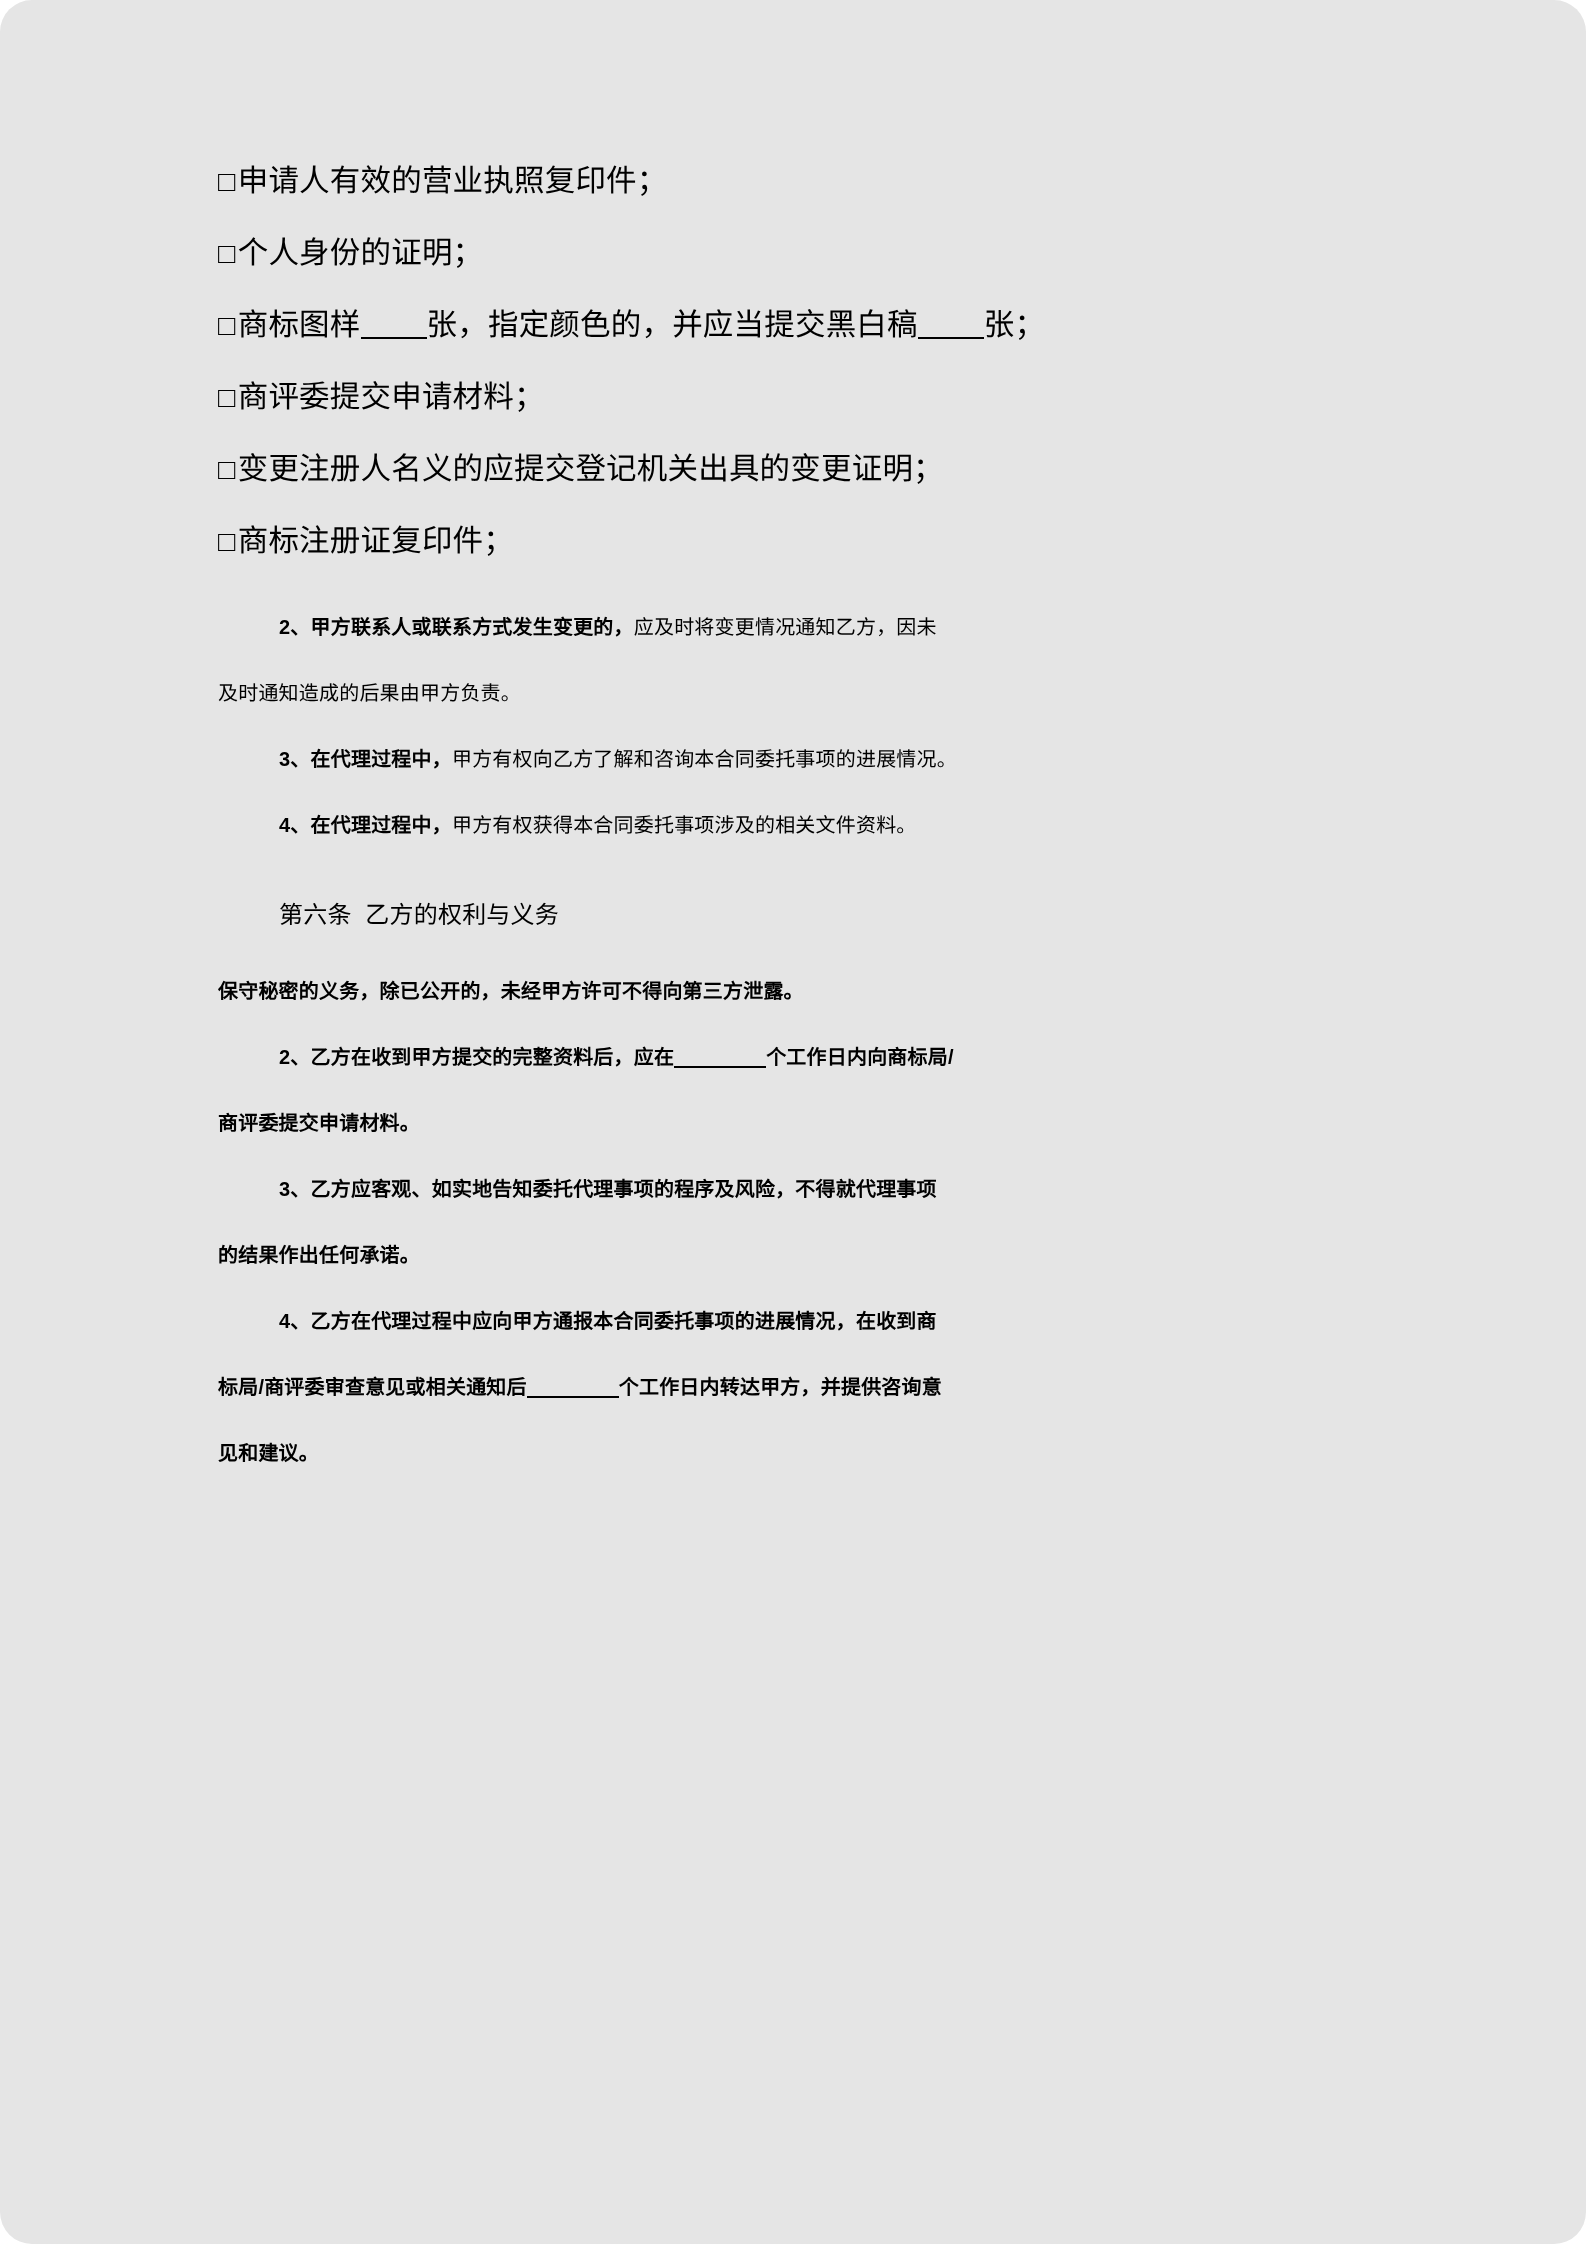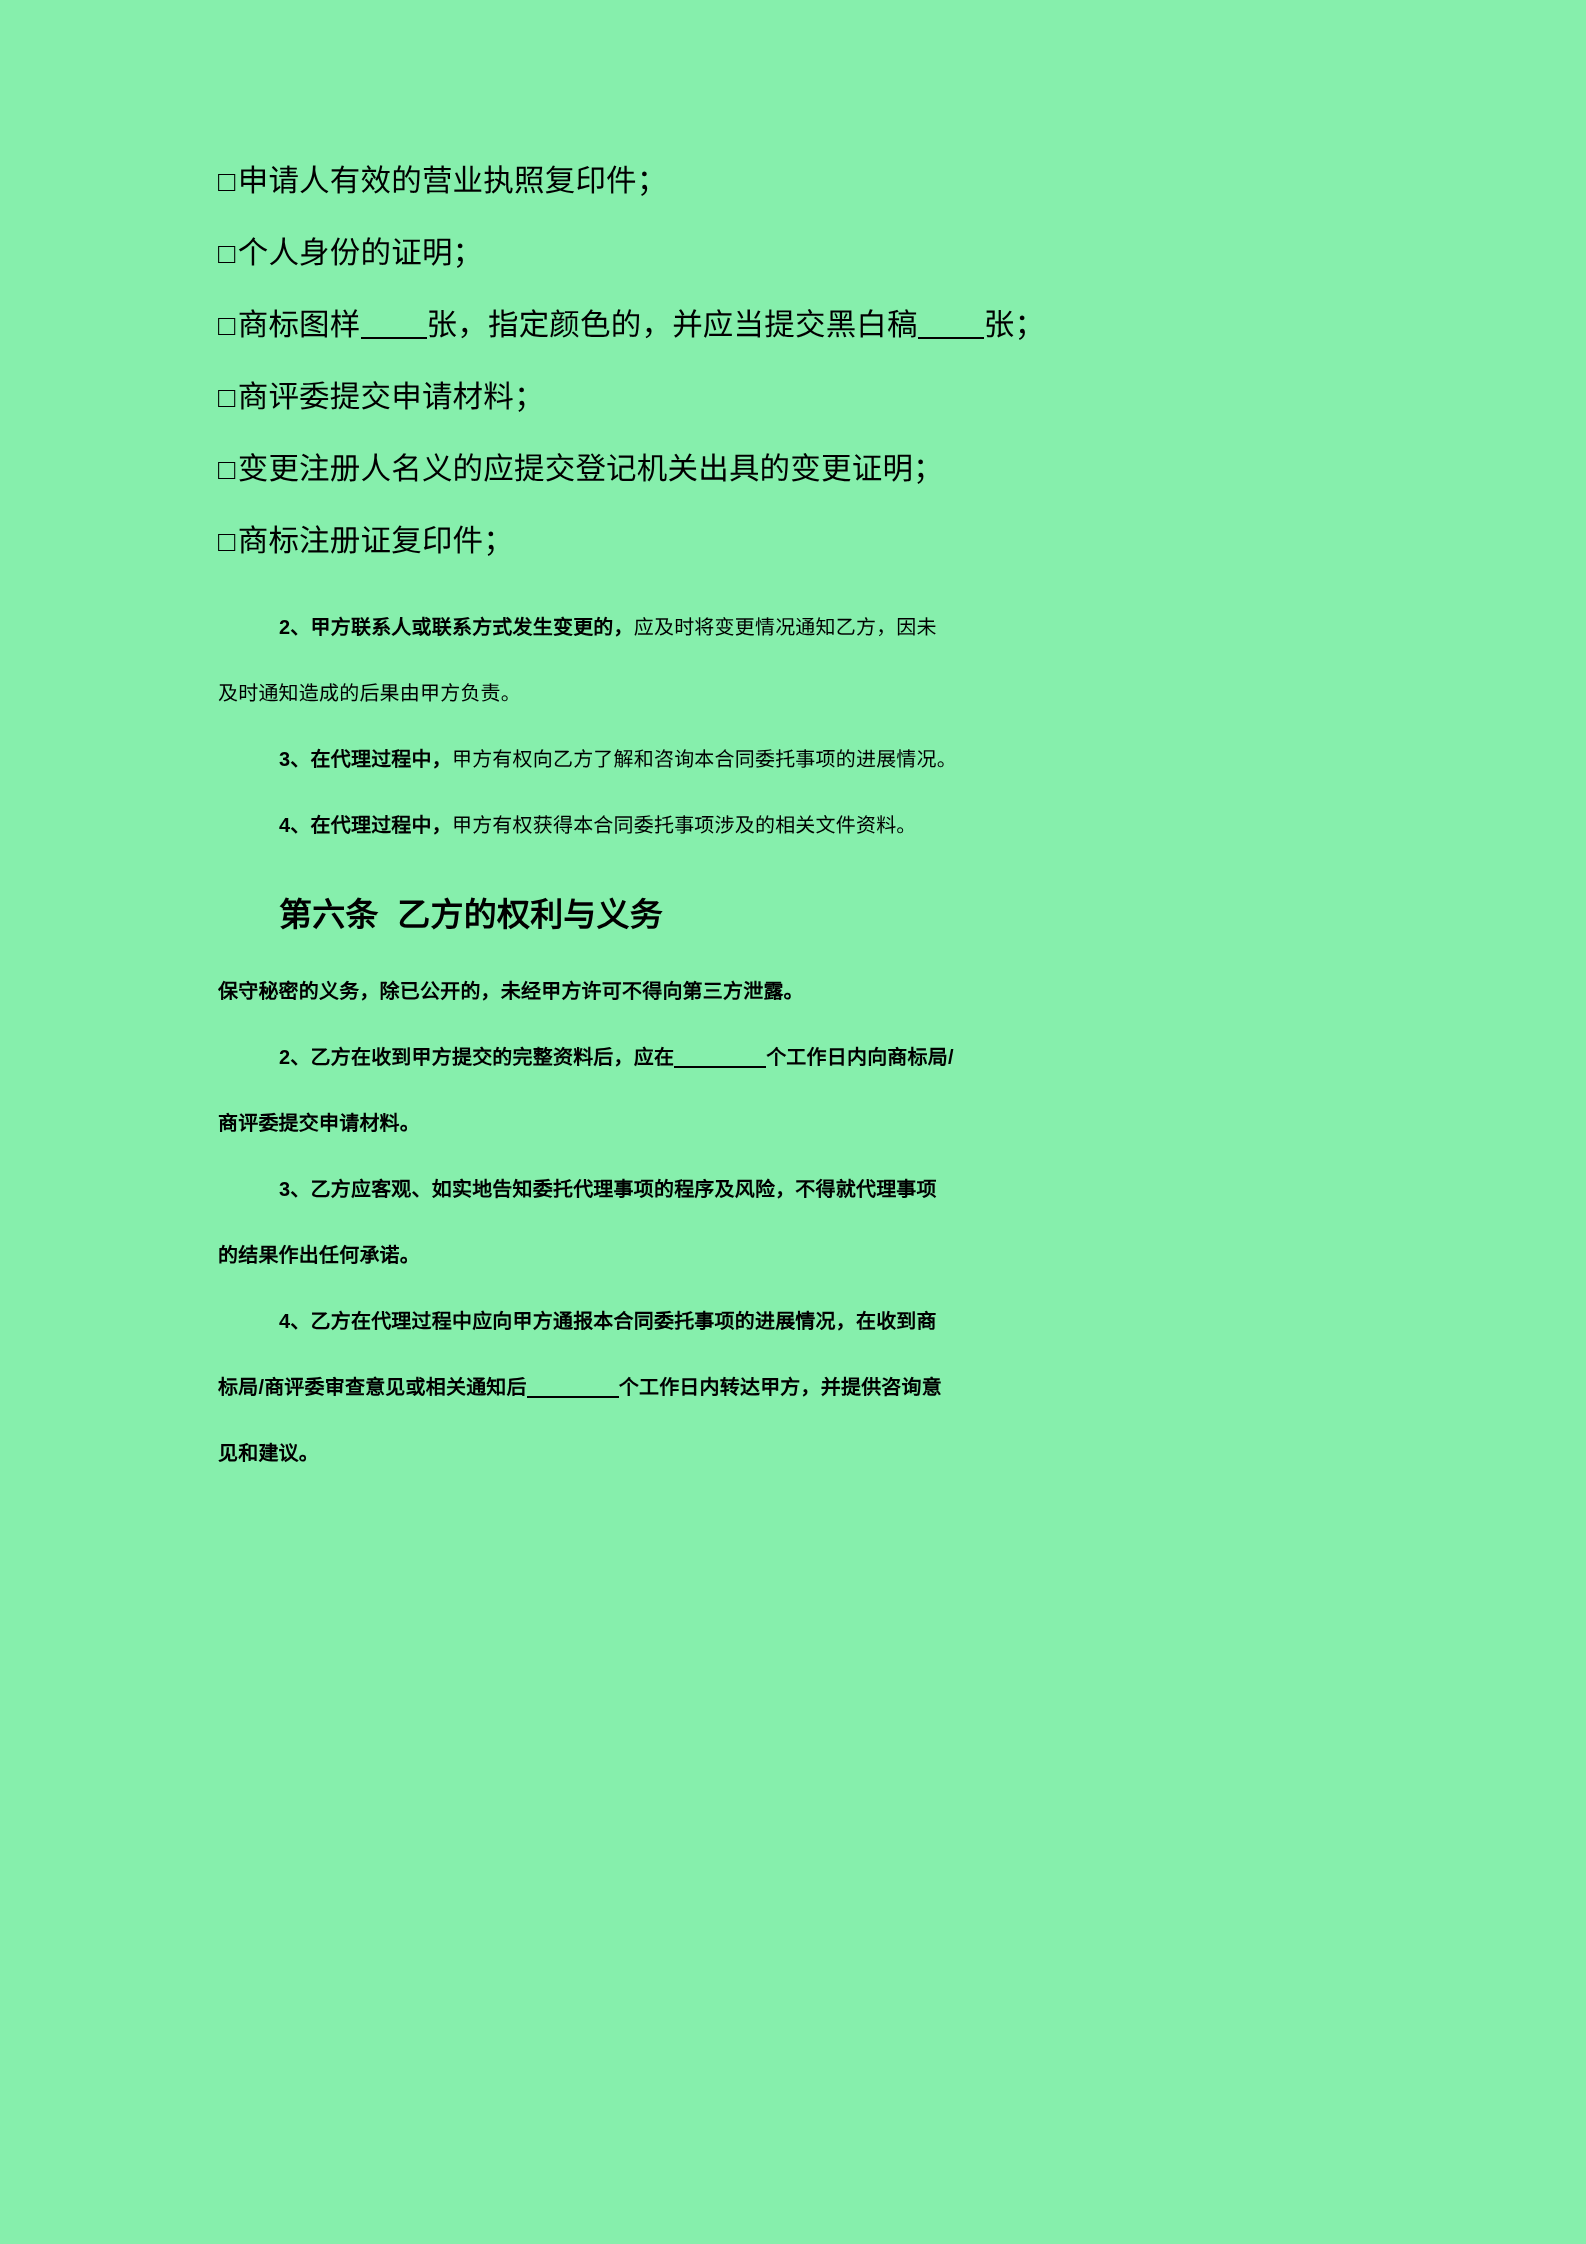--- a/index.html
+++ b/index.html
@@ -9,23 +9,24 @@
     background: #ffffff;
   }
   body {
     font-family: "Liberation Sans", "DejaVu Sans", sans-serif;
   }
   .page {
     position: relative;
     width: 1586px;
     height: 2244px;
     margin: 0 auto;
-    background: #86efac;
+    background: #e5e5e5;
     box-sizing: border-box;
     overflow: hidden;
+    border-radius: 32px;
   }
   .content {
     position: absolute;
     left: 218px;
     top: 160px;
     width: 1155px;
   }
   
   .p {
     font-size: 20px;
@@ -52,24 +53,24 @@
     margin: 0 0 3px 0;
     line-height: 63px;
   }
   .cont {
     text-indent: 0;
     margin: 0 0 3px 0;
     line-height: 63px;
   }
   .heading {
     text-indent: 61px;
-    font-weight: bold;
+    font-weight: normal;
     margin: 26px 0 14px 0;
     line-height: 63px;
-    font-size: 33px;
+    font-size: 24px;
   }
   .b { font-weight: bold; }
   .blank-s {
     display: inline-block;
     border-bottom: 2px solid #000;
     width: 66px;
     vertical-align: -4px;
   }
   .blank-m {
     display: inline-block;

